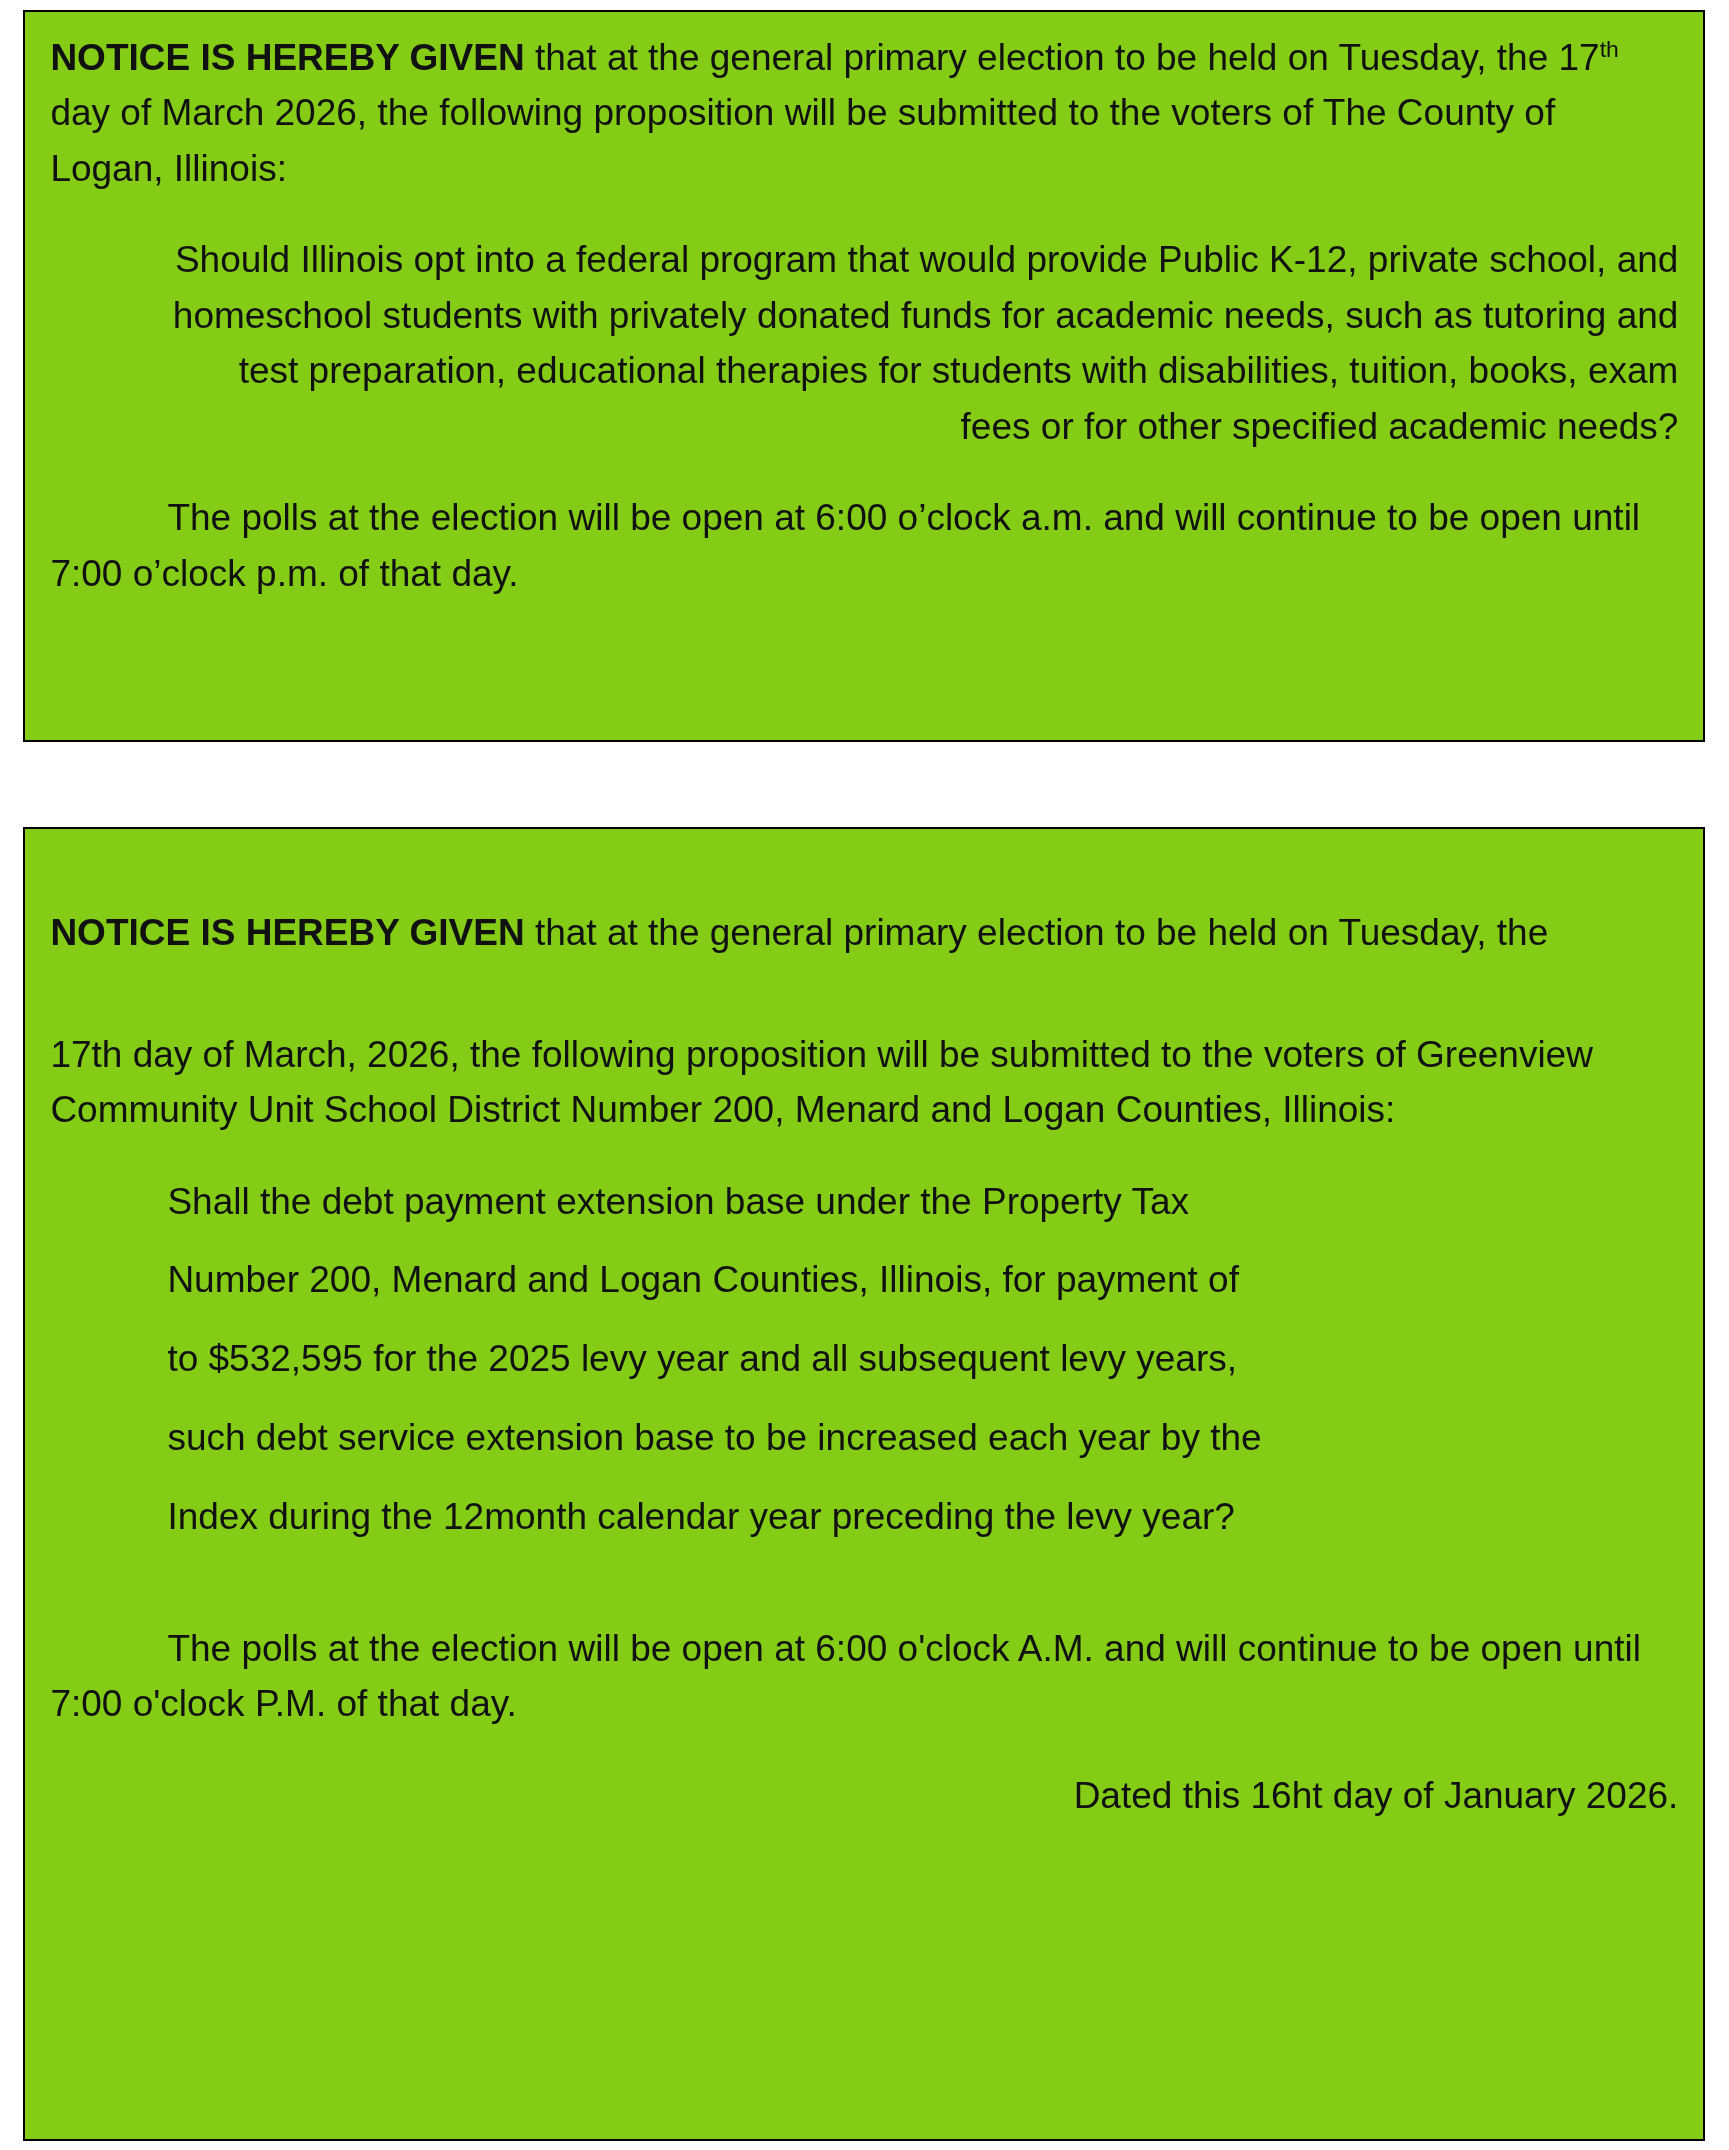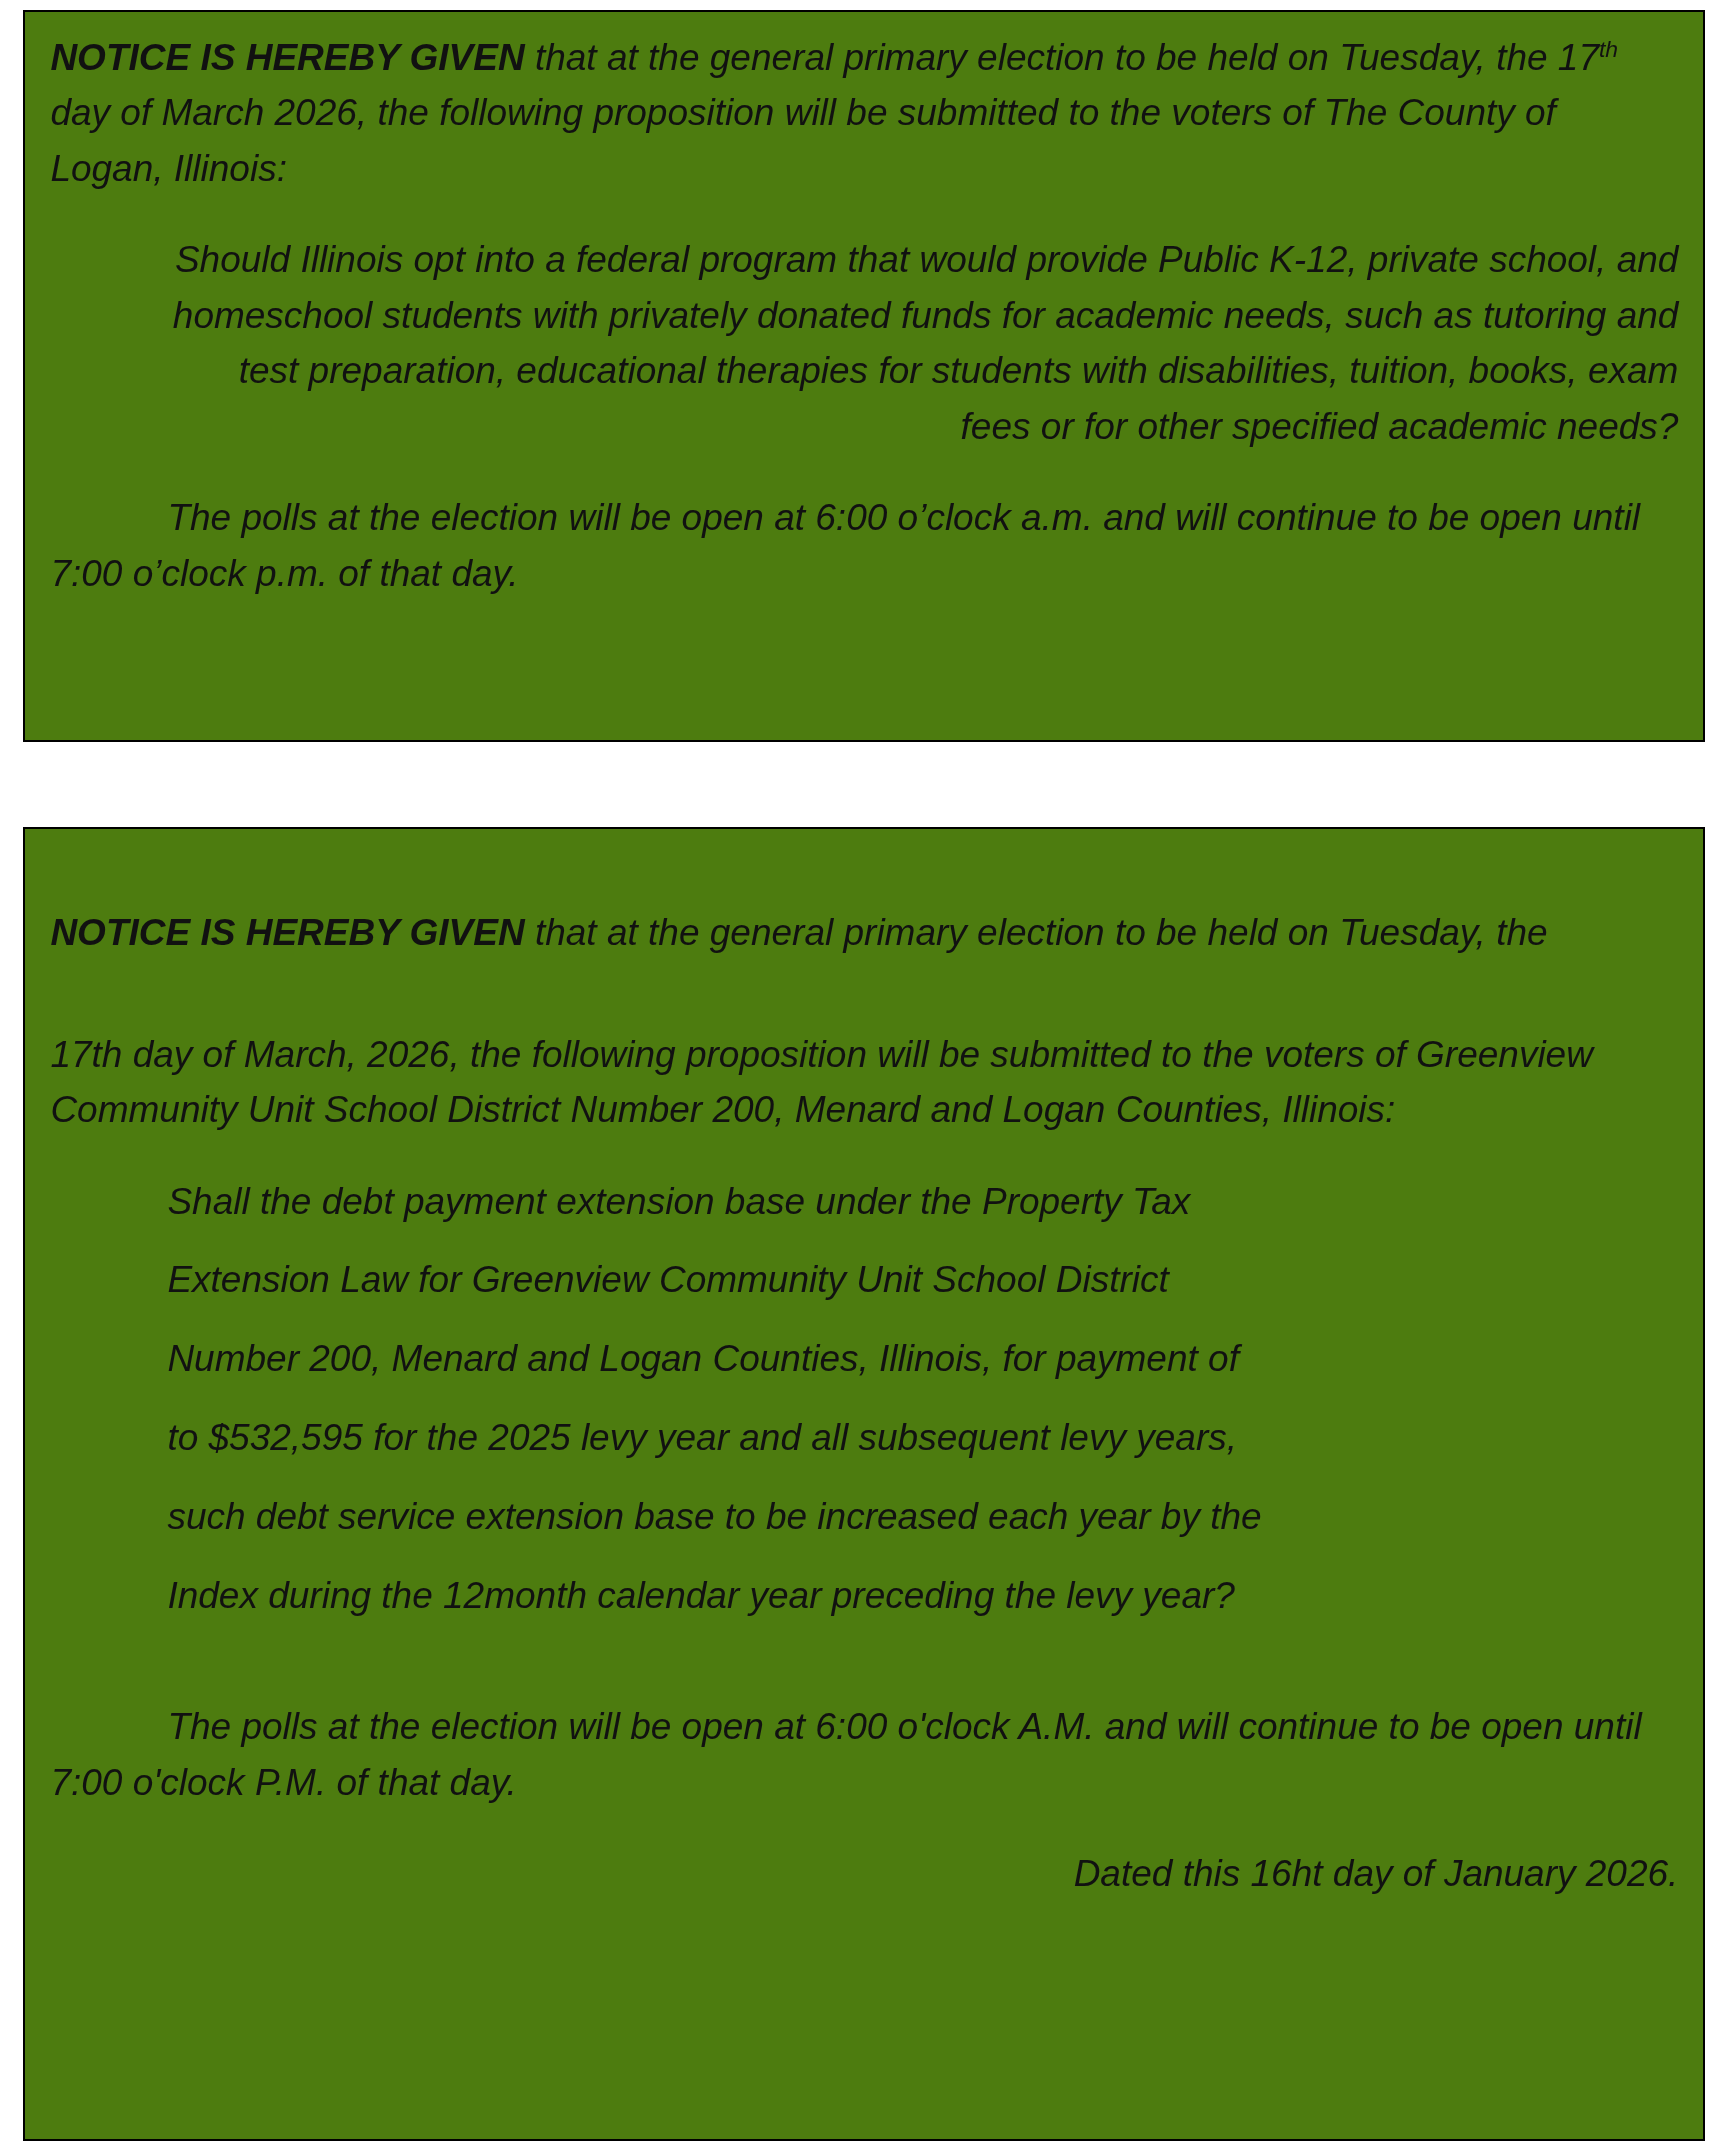--- a/index.html
+++ b/index.html
@@ -14,22 +14,21 @@
     font-family: "Liberation Sans", sans-serif;
     color: #111111;
     overflow: hidden;
   }
   .notice-box {
     position: absolute;
     left: 23.4px;
     width: 1682px;
     border: 2.8px solid #000000;
     box-sizing: border-box;
-    background: #4d7c0f;
-    font-style: italic;
+    background: #84cc16;
   }
   #notice-county-box {
     top: 9.7px;
     height: 732px;
     padding: 18px 25px 13.8px 25px;
   }
   #notice-school-box {
     top: 827px;
     height: 1314px;
     padding: 76px 25px 13.8px 25px;
@@ -79,21 +78,20 @@
 
   </section>
 
   <section class="notice-box" id="notice-school-box">
     <p class="para" style="margin-bottom:0;"><strong>NOTICE IS HEREBY GIVEN</strong><span> that at the general primary election to be held on Tuesday, the</span></p>
 
     <p class="para intro2-gap">17th day of March, 2026, the following proposition will be submitted to the voters of Greenview Community Unit School District Number 200, Menard and Logan Counties, Illinois:</p>
 
     <div>
       <div class="prop-line">Shall the debt payment extension base under the Property Tax</div>
-      <div class="prop-line">Extension Law for Greenview Community Unit School District</div>
       <div class="prop-line">Number 200, Menard and Logan Counties, Illinois, for payment of</div>
       <div class="prop-line">to $532,595 for the 2025 levy year and all subsequent levy years,</div>
       <div class="prop-line">such debt service extension base to be increased each year by the</div>
       <div class="prop-line">Index during the 12month calendar year preceding the levy year?</div>
     </div>
 
     <p class="para first-line-indent gap-before">The polls at the election will be open at 6:00 o'clock A.M. and will continue to be open until 7:00 o'clock P.M. of that day.</p>
 
     <p class="para indent-block">Dated this 16ht day of January 2026.</p>
   </section>

